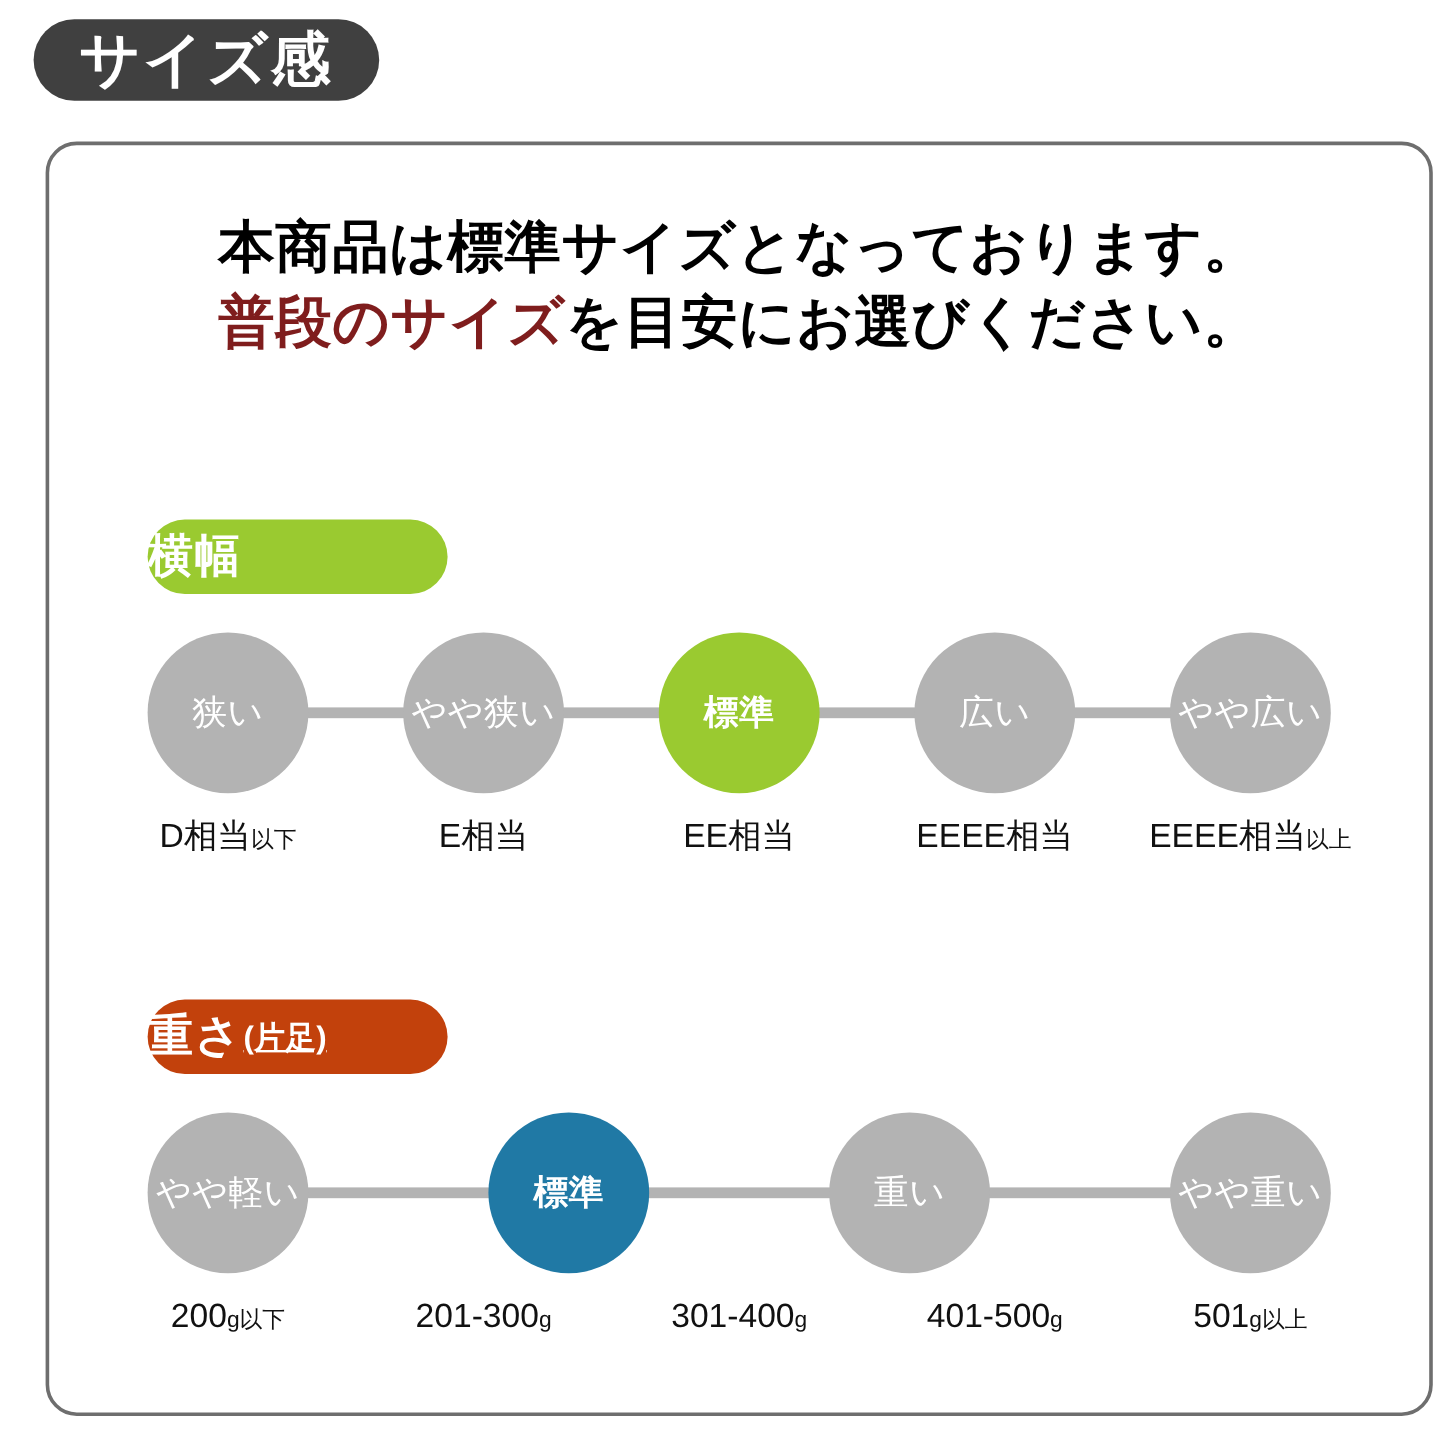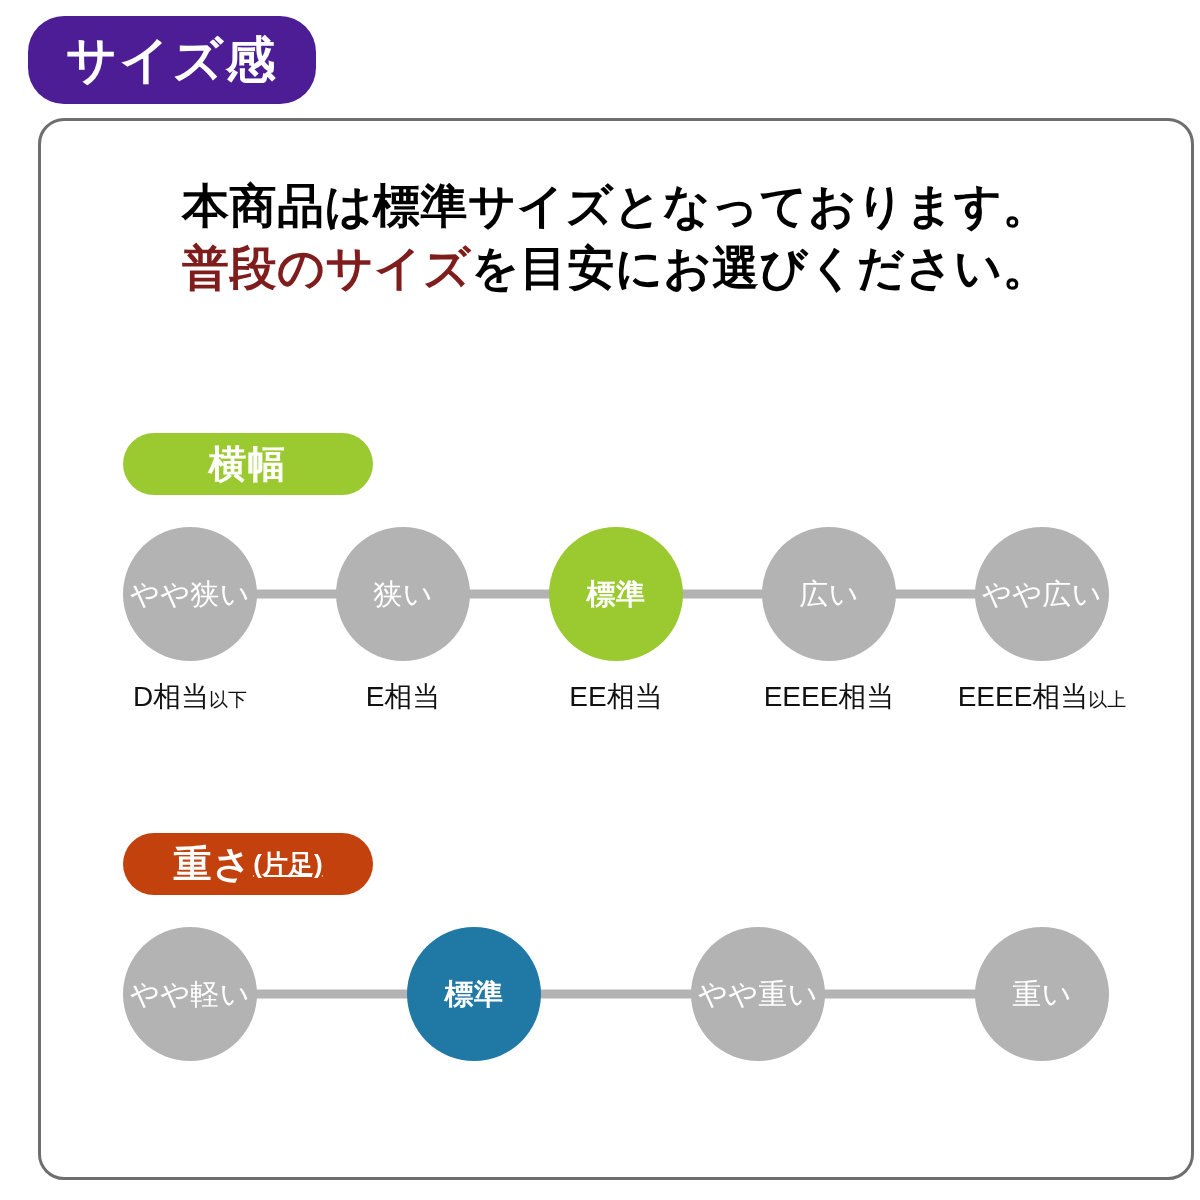--- a/index.html
+++ b/index.html
@@ -18,24 +18,24 @@
     width: 1200px;
     height: 1200px;
     background: #ffffff;
   }
 
   
   .header-pill {
     position: absolute;
     left: 28px;
     top: 16px;
-    height: 88px;
+    height: 68px;
     padding: 0 38px;
     border-radius: 36px;
-    background: #4c1d95;
+    background: #404040;
     display: flex;
     align-items: center;
     justify-content: flex-start;
   }
   .header-pill-text {
     color: #ffffff;
     font-size: 50px;
     font-weight: bold;
     letter-spacing: 2px;
     line-height: 1;
@@ -77,21 +77,20 @@
   .section-width  { top: 312px; }
   .section-weight { top: 712px; }
 
   .section-pill {
     margin-left: 82px;
     height: 62px;
     width: 250px;
     border-radius: 31px;
     display: flex;
     align-items: center;
-    justify-content: center;
   }
   .pill-green { background: #9aca30; }
   .pill-blue  { background: #c2410c; }
   .section-pill-text {
     color: #ffffff;
     font-size: 38px;
     font-weight: bold;
     line-height: 1;
     letter-spacing: 1px;
   }
@@ -192,24 +191,24 @@
 
       <div class="section-pill pill-green">
         <span class="section-pill-text">横幅</span>
         <span class="section-pill-sub"></span>
       </div>
 
       <div class="scale">
         <div class="connector"></div>
         <div class="circle-row">
           <div class="node">
+            <span class="node-label">狭い</span>
+          </div>
+          <div class="node">
             <span class="node-label">やや狭い</span>
-          </div>
-          <div class="node">
-            <span class="node-label">狭い</span>
           </div>
           <div class="node active-green">
             <span class="node-label">標準</span>
           </div>
           <div class="node">
             <span class="node-label">広い</span>
           </div>
           <div class="node">
             <span class="node-label">やや広い</span>
           </div>
@@ -235,24 +234,31 @@
       <div class="scale">
         <div class="connector"></div>
         <div class="circle-row">
           <div class="node">
             <span class="node-label">やや軽い</span>
           </div>
           <div class="node active-blue">
             <span class="node-label">標準</span>
           </div>
           <div class="node">
+            <span class="node-label">重い</span>
+          </div>
+          <div class="node">
             <span class="node-label">やや重い</span>
           </div>
-          <div class="node">
-            <span class="node-label">重い</span>
-          </div>
         </div>
       </div>
 
+      <div class="captions">
+        <div class="caption"><span>200</span><span class="caption-sub">g以下</span></div>
+        <div class="caption"><span>201-300</span><span class="caption-sub">g</span></div>
+        <div class="caption"><span>301-400</span><span class="caption-sub">g</span></div>
+        <div class="caption"><span>401-500</span><span class="caption-sub">g</span></div>
+        <div class="caption"><span>501</span><span class="caption-sub">g以上</span></div>
+      </div>
     </div>
 
   </div>
 </div>
 
 </body></html>

